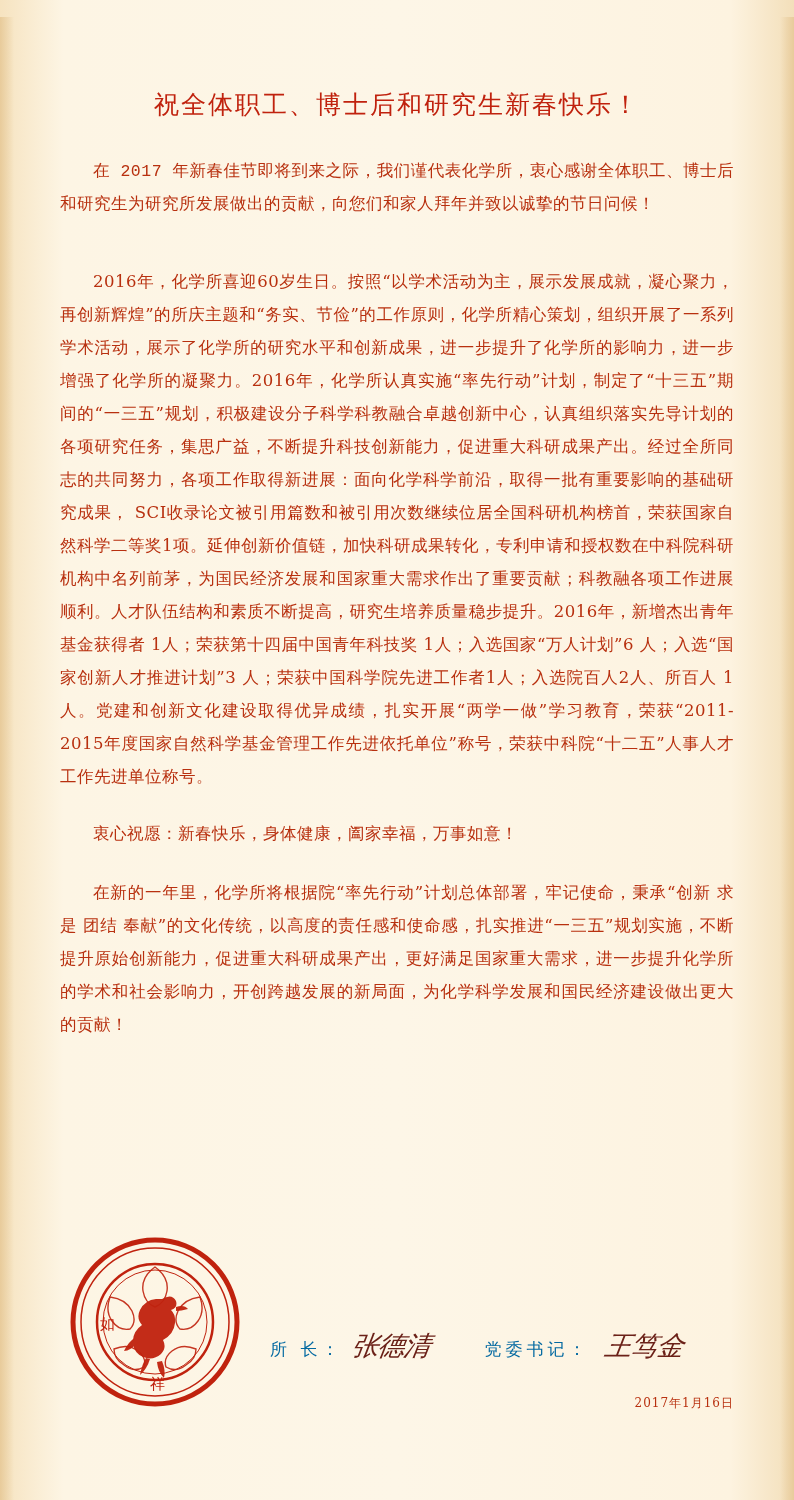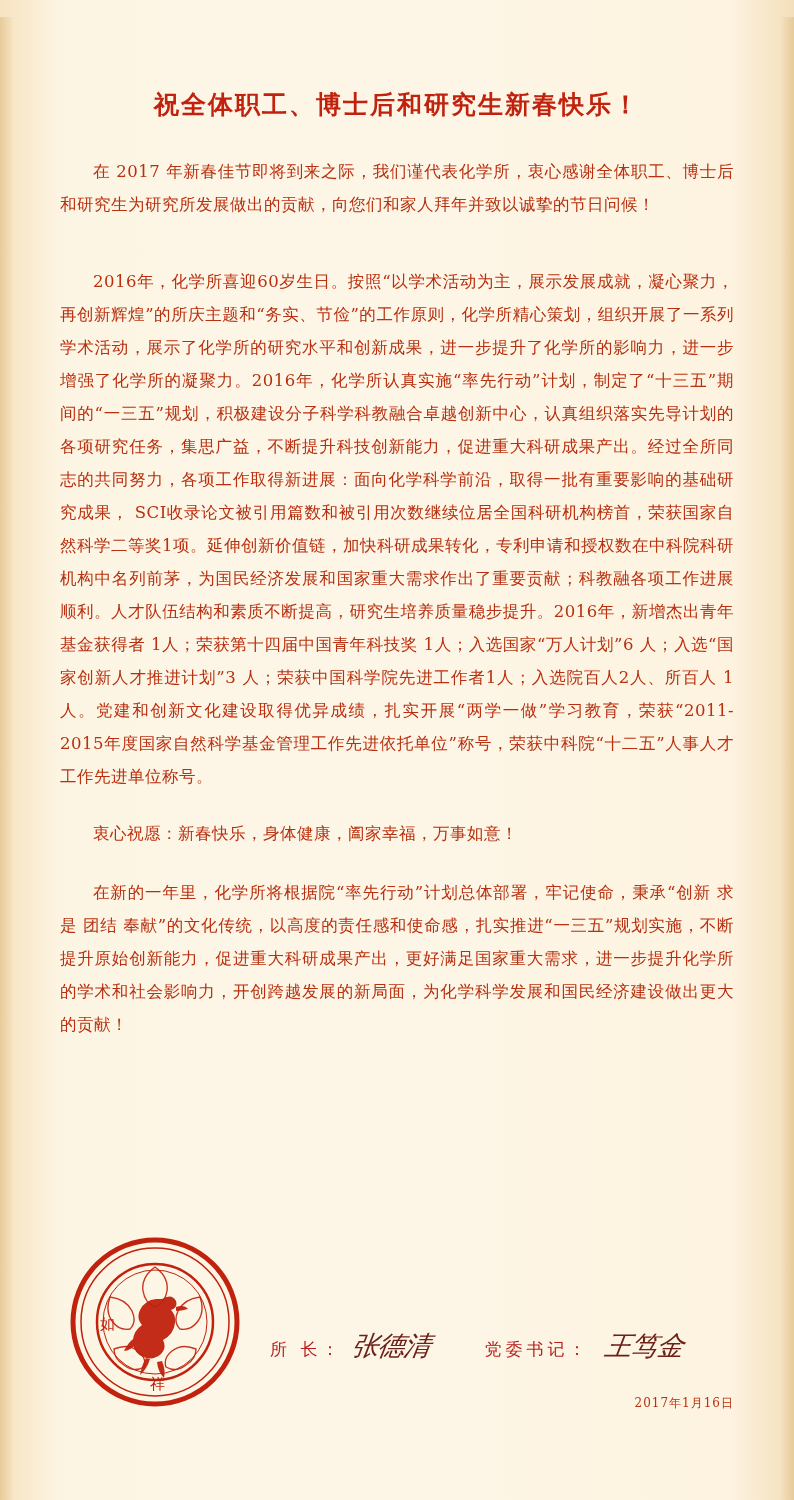--- a/index.html
+++ b/index.html
@@ -19,38 +19,38 @@
   .page {
     position: relative;
     width: 794px;
     height: 1500px;
     box-sizing: border-box;
     padding: 0 60px;
   }
   .title {
     text-align: center;
     font-size: 25px;
-    font-weight: bold;
+    font-weight: normal;
     color: #c0220e;
     letter-spacing: 2px;
     padding-top: 72px;
     line-height: 1.3;
     font-family: "DejaVu Serif", "Liberation Serif", serif;
   }
   .para {
     font-size: 16.5px;
     line-height: 2.0;
     color: #b8300f;
     text-align: justify;
     text-justify: inter-ideograph;
     text-indent: 2em;
     margin: 0;
     letter-spacing: 0.5px;
   }
-  .para.p1 { margin-top: 34px; }
+  .para.p1 { margin-top: 34px; font-family: Liberation Mono, monospace; }
   .para.p2 { margin-top: 44px; }
   .para.p3 { margin-top: 26px; }
   .para.p4 { margin-top: 24px; text-indent: 2em; }
 
   .sign-area {
     position: absolute;
     left: 60px;
     right: 60px;
     bottom: 60px;
     height: 230px;
@@ -67,21 +67,21 @@
     position: absolute;
     left: 210px;
     right: 0;
     top: 98px;
     display: flex;
     align-items: flex-end;
     gap: 10px;
   }
   .sign-label {
     font-size: 17px;
-    color: #b91c1c;
+    color: #0369a1;
     letter-spacing: 4px;
     white-space: nowrap;
   }
   .sig {
     font-family: "DejaVu Serif", "Liberation Serif", serif;
     font-size: 27px;
     font-style: italic;
     color: #6b2118;
     white-space: nowrap;
     position: relative;

